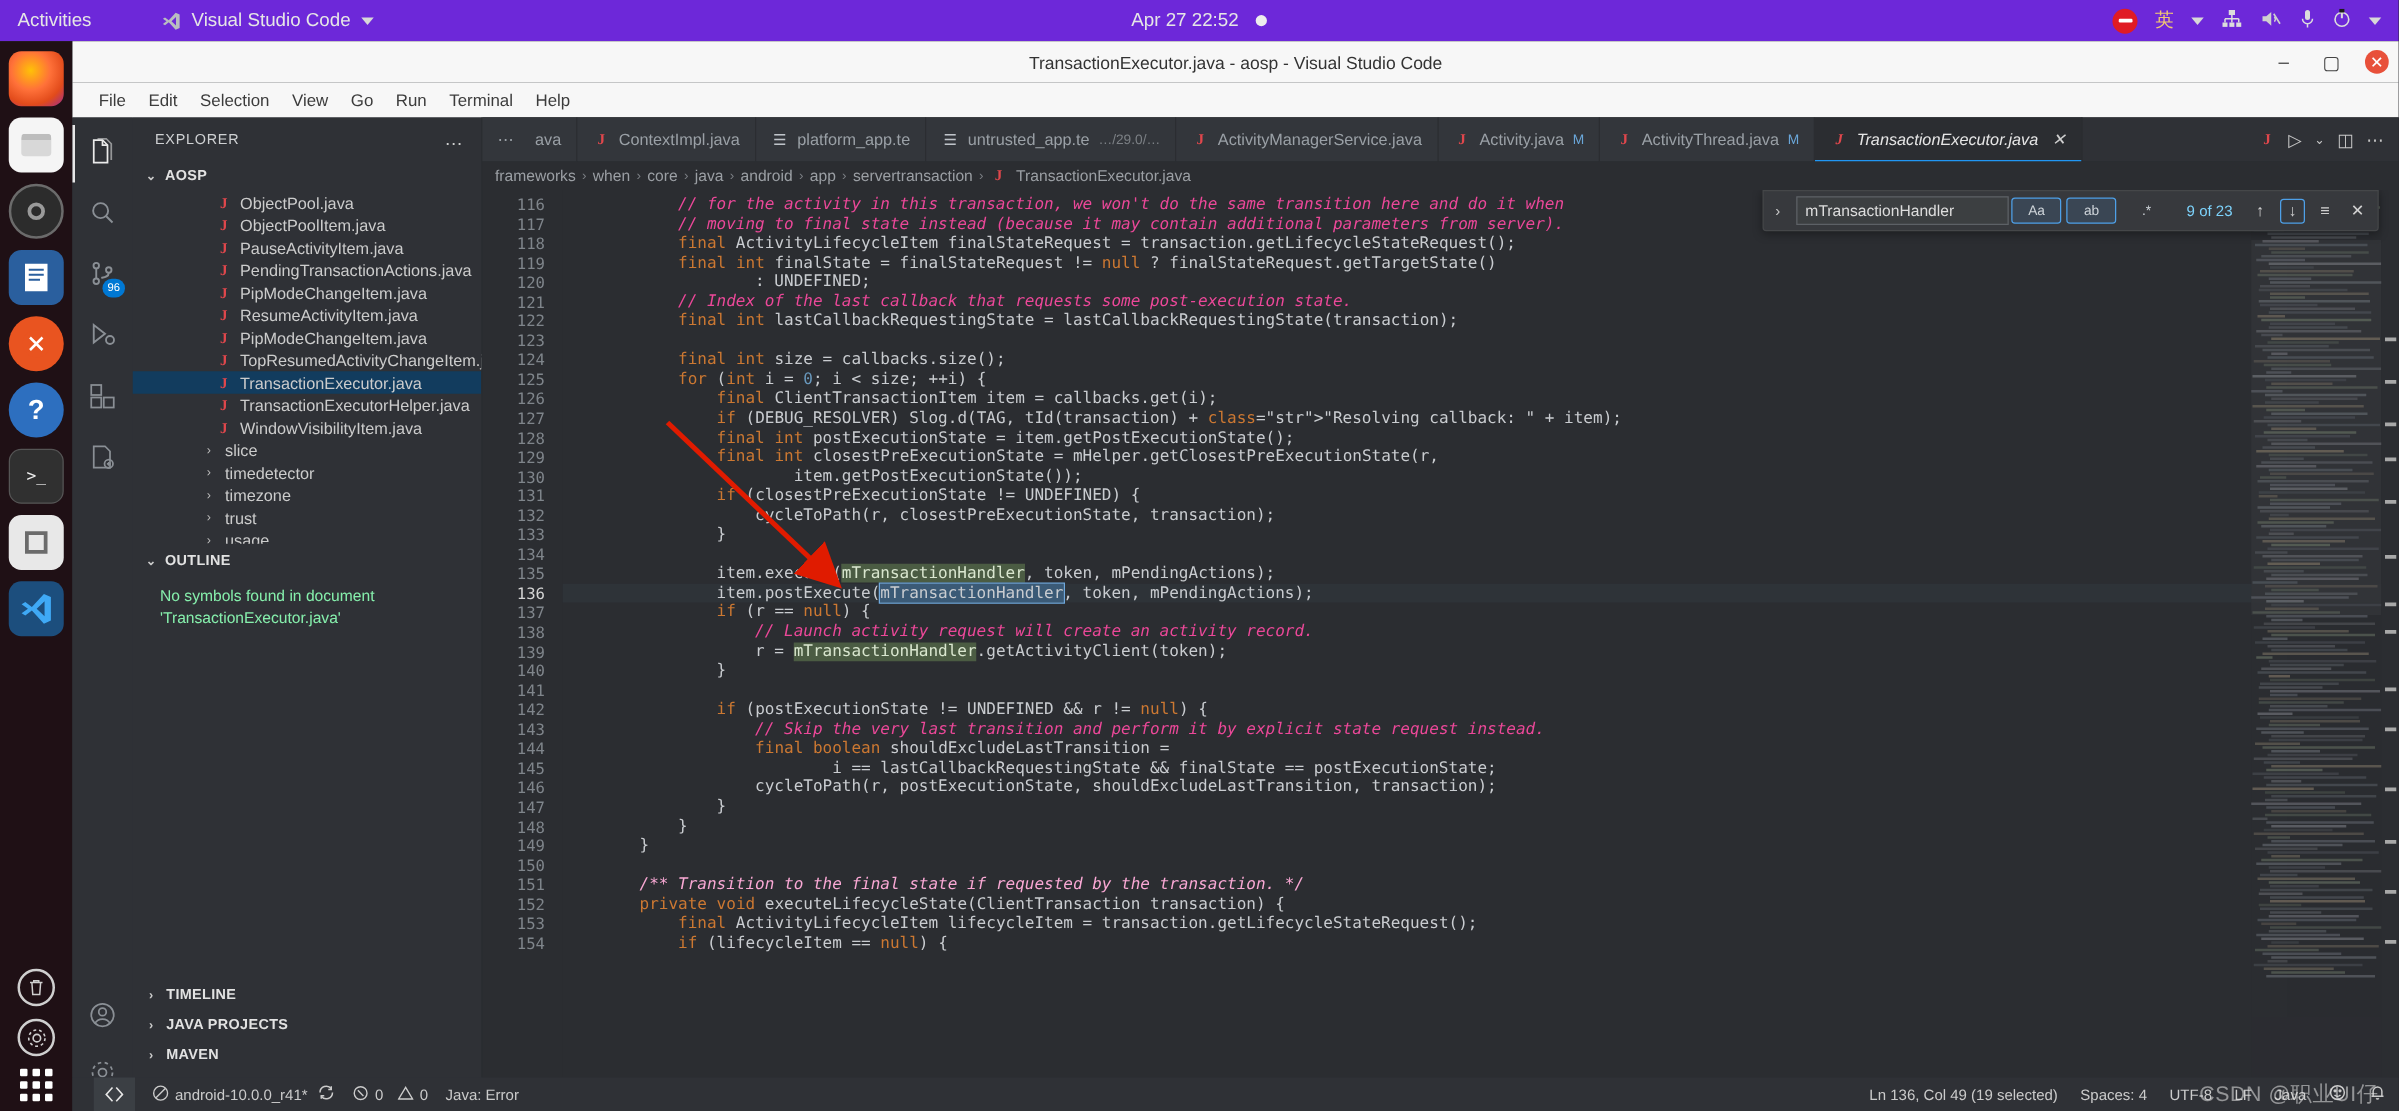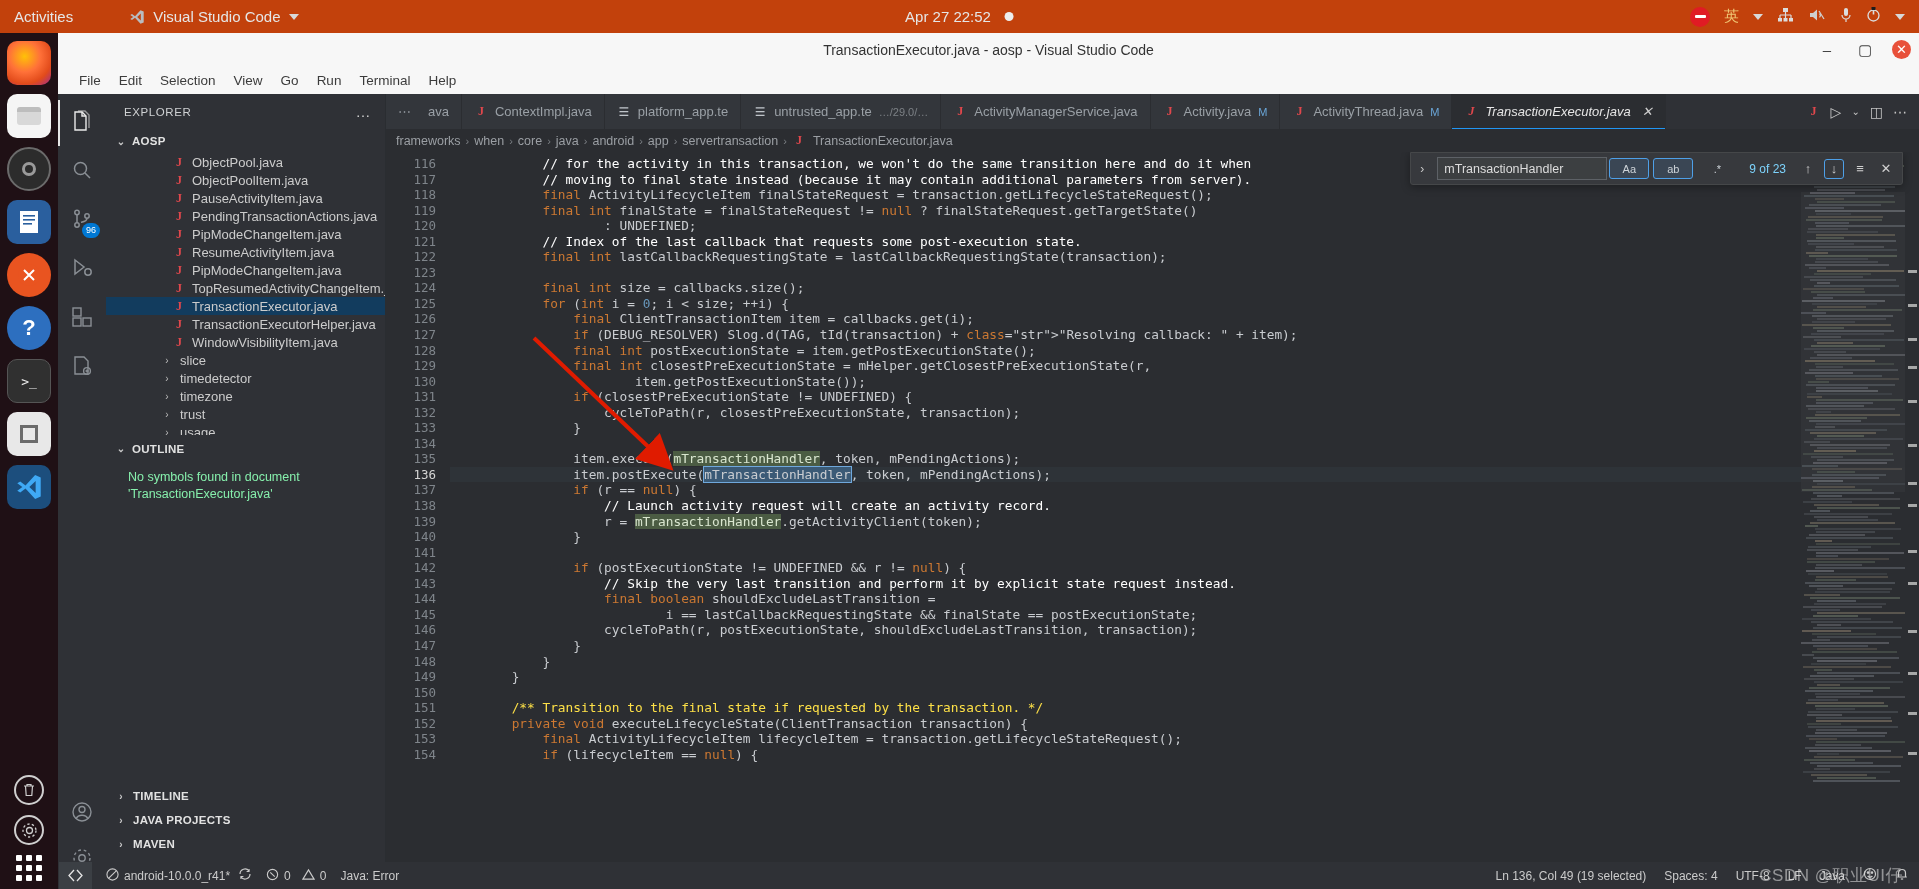--- a/index.html
+++ b/index.html
@@ -7,21 +7,21 @@
     width: 1919px; height: 889px;
     background: #1e1e1e;
     font-family: "Liberation Sans", sans-serif;
     overflow: hidden;
   }
   .screen { position: relative; width: 1919px; height: 889px; background: #2b2b2b; }
 
   
   .gnome-bar {
     position: absolute; left: 0; top: 0; width: 1919px; height: 33px;
-    background: #c2410c; color: #e6e6e6;
+    background: #6d28d9; color: #e6e6e6;
     display: flex; align-items: center; font-size: 15px;
   }
   .gnome-activities { padding: 0 16px 0 14px; }
   .gnome-app { display: flex; align-items: center; gap: 8px; margin-left: 40px; }
   .vscode-logo-sm {
     width: 16px; height: 16px; display: inline-block; position: relative;
   }
   .gnome-clock {
     position: absolute; left: 50%; transform: translateX(-50%);
     display: flex; align-items: center; gap: 14px; font-size: 15px;
@@ -171,22 +171,22 @@
     padding-top: 4px; background: #2b2d31;
   }
   .gutter div.cur { color: #d4d4d4; }
   .code {
     flex: 1; font-family: "DejaVu Sans Mono", monospace; font-size: 12.8px; line-height: 15.55px;
     color: #c9ccd0; padding-top: 4px; white-space: pre; overflow: hidden; position: relative;
   }
   .code .ln { height: 15.55px; }
   .code .ln.hl { background: #2e3338; }
   .kw  { color: #cc7832; }
-  .cm  { color: #ffffff; }
-  .doc { color: #fde047; }
+  .cm  { color: #ec4899; font-style: italic; }
+  .doc { color: #f9a8d4; font-style: italic; }
   .num { color: #6897bb; }
   .mark-find { background: #4b5c43; color: #d9e6cf; }
   .mark-current { background: #3b5a76; outline: 1px solid #6fa8dc; }
 
   .minimap {
     position: absolute; right: 14px; top: 0; width: 104px; height: 100%;
     background: #2b2d31; opacity: .85;
   }
   .mm-line { height: 2px; margin: 1px 0; background: #5b6168; }
   .mm-slider { position:absolute; left:0; right:0; top: 40px; height: 300px; background: rgba(255,255,255,.04); }
@@ -212,21 +212,21 @@
     color: #cdd3d8; font-size: 11px; background: #3a4654;
   }
   .fw-opt.plain { border-color: transparent; background: transparent; }
   .fw-count { color: #7dd3fc; font-size: 12px; padding: 0 6px; }
   .fw-btn { color: #d0d0d0; font-size: 13px; width: 20px; height: 20px; display:flex; align-items:center; justify-content:center;}
   .fw-btn.boxed { border: 1px solid #4ea0e8; border-radius: 3px; }
 
   
   .statusbar {
     height: 27px; background: #2f3136; display: flex; align-items: center;
-    color: #cbcbcb; font-size: 12px; flex: none; padding-left: 1px; position: relative;
+    color: #cbcbcb; font-size: 12px; flex: none; padding-left: 17px; position: relative;
   }
   .sb-l { display: flex; align-items: center; gap: 14px; padding-left: 8px;}
   .sb-r { margin-left: auto; display: flex; align-items: center; gap: 18px; padding-right: 10px;}
   .sb-item { display: flex; align-items: center; gap: 5px; }
   .remote-ind { background: #3b3f44; height: 27px; display:flex; align-items:center; padding: 0 9px; color:#dcdcdc;}
   .watermark {
     position: absolute; right: 16px; bottom: 2px; color: rgba(230,230,230,.55);
     font-size: 17px; letter-spacing: .5px; pointer-events: none;
   }
   .arrow-overlay { position: absolute; left: 0; top: 0; pointer-events: none; }

